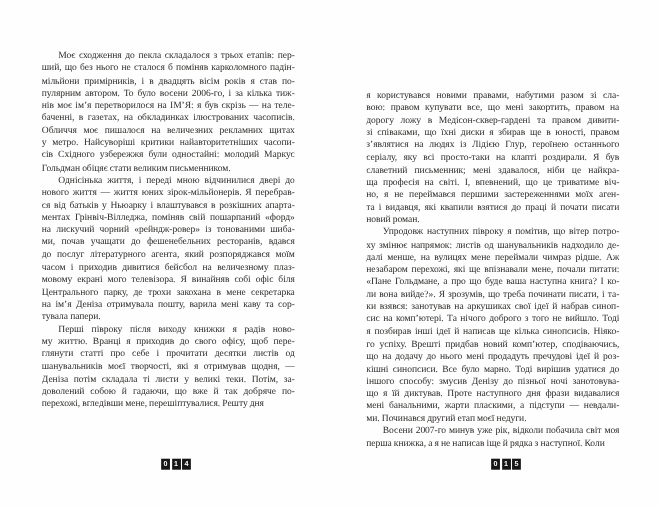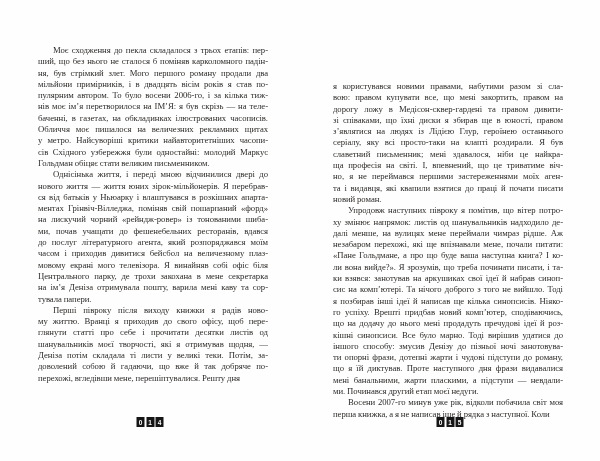--- a/index.html
+++ b/index.html
@@ -9,21 +9,21 @@
     font-family: "Liberation Serif", serif;
     overflow: hidden;
   }
   .spread {
     position: relative;
     width: 600px; height: 461px;
     background: #fefefe;
     color: #2e2c2a;
   }
   .page {
-    position: absolute; top: 0; height: 461px; width: 300px;
+    position: absolute; top: 0; height: 461px; width: 300px; padding-left: 20px;
   }
   .page.left  { left: 0; }
   .page.right { left: 300px; }
   .page-text {
     position: absolute; top: 45px; width: 230px;
   }
   .page.left  .page-text { left: 38px; }
   .page.right .page-text { left: 33px; margin-top: 36px; }
   .para { margin: 0; padding: 0; }
   .line {
@@ -55,21 +55,20 @@
 </style>
 </head>
 <body>
 
 <div class="spread">
   <div class="page left">
     <div class="page-text">
         <div class="para indent">
           <div class="line">Моє сходження до пекла складалося з трьох етапів: пер-</div>
           <div class="line">ший, що без нього не сталося б поміняв карколомного падін-</div>
-          <div class="line">ня, був стрімкий злет. Мого першого роману продали два</div>
           <div class="line">мільйони примірників, і в двадцять вісім років я став по-</div>
           <div class="line">пулярним автором. То було восени 2006-го, і за кілька тиж-</div>
           <div class="line">нів моє ім’я перетворилося на ІМ’Я: я був скрізь — на теле-</div>
           <div class="line">баченні, в газетах, на обкладинках ілюстрованих часописів.</div>
           <div class="line">Обличчя моє пишалося на величезних рекламних щитах</div>
           <div class="line">у метро. Найсуворіші критики найавторитетніших часопи-</div>
           <div class="line">сів Східного узбережжя були одностайні: молодий Маркус</div>
           <div class="line last">Гольдман обіцяє стати великим письменником.</div>
         </div>
         <div class="para indent">
@@ -124,21 +123,20 @@
           <div class="line">незабаром перехожі, які ще впізнавали мене, почали питати:</div>
           <div class="line">«Пане Гольдмане, а про що буде ваша наступна книга? І ко-</div>
           <div class="line">ли вона вийде?». Я зрозумів, що треба починати писати, і та-</div>
           <div class="line">ки взявся: занотував на аркушиках свої ідеї й набрав синоп-</div>
           <div class="line">сис на комп’ютері. Та нічого доброго з того не вийшло. Тоді</div>
           <div class="line">я позбирав інші ідеї й написав ще кілька синопсисів. Ніяко-</div>
           <div class="line">го успіху. Врешті придбав новий комп’ютер, сподіваючись,</div>
           <div class="line">що на додачу до нього мені продадуть пречудові ідеї й роз-</div>
           <div class="line">кішні синопсиси. Все було марно. Тоді вирішив удатися до</div>
           <div class="line">іншого способу: змусив Денізу до пізньої ночі занотовува-</div>
-          <div class="line">ти опорні фрази, дотепні жарти і чудові підступи до роману,</div>
           <div class="line">що я їй диктував. Проте наступного дня фрази видавалися</div>
           <div class="line">мені банальними, жарти пласкими, а підступи — невдали-</div>
           <div class="line last">ми. Починався другий етап моєї недуги.</div>
         </div>
         <div class="para indent">
           <div class="line">Восени 2007-го минув уже рік, відколи побачила світ моя</div>
           <div class="line last">перша книжка, а я не написав іще й рядка з наступної. Коли</div>
         </div>
       </div>
     <div class="pagenum">

